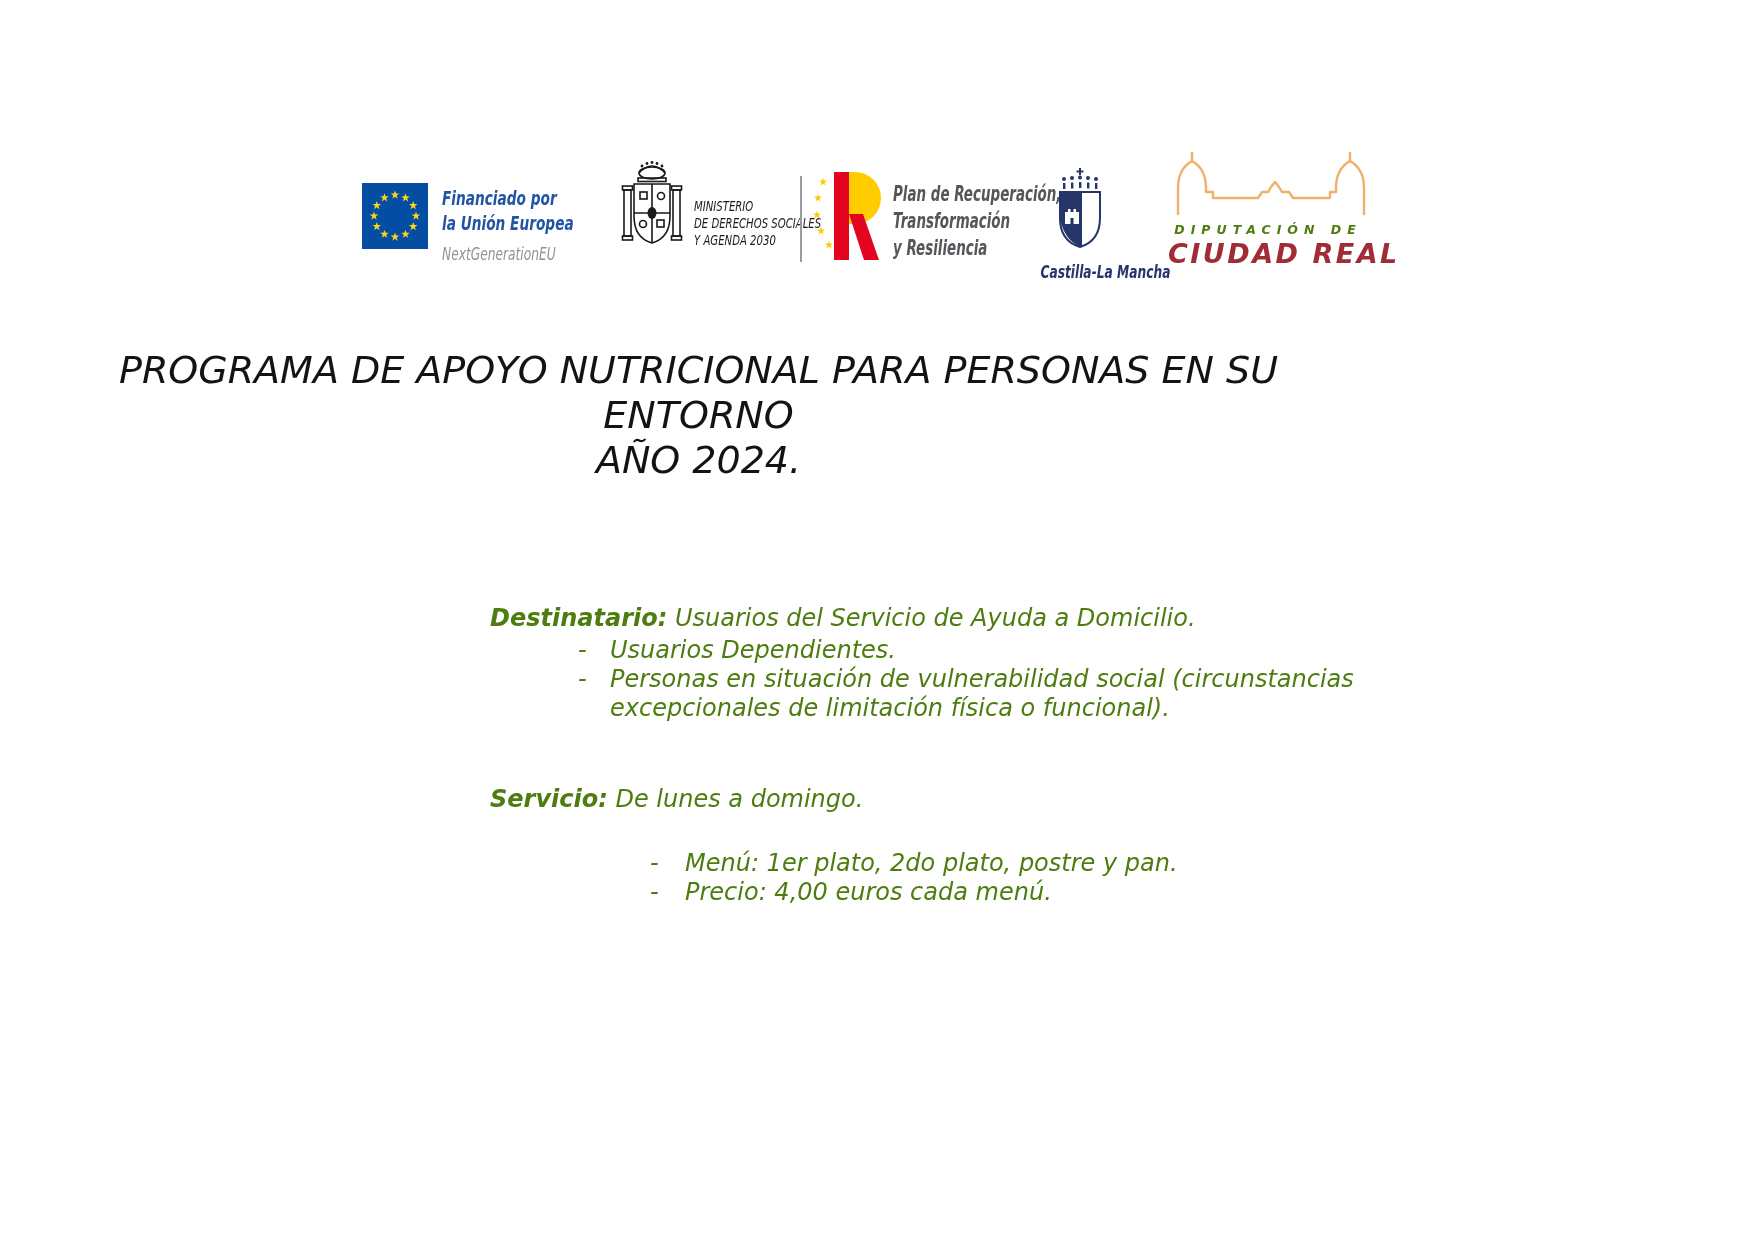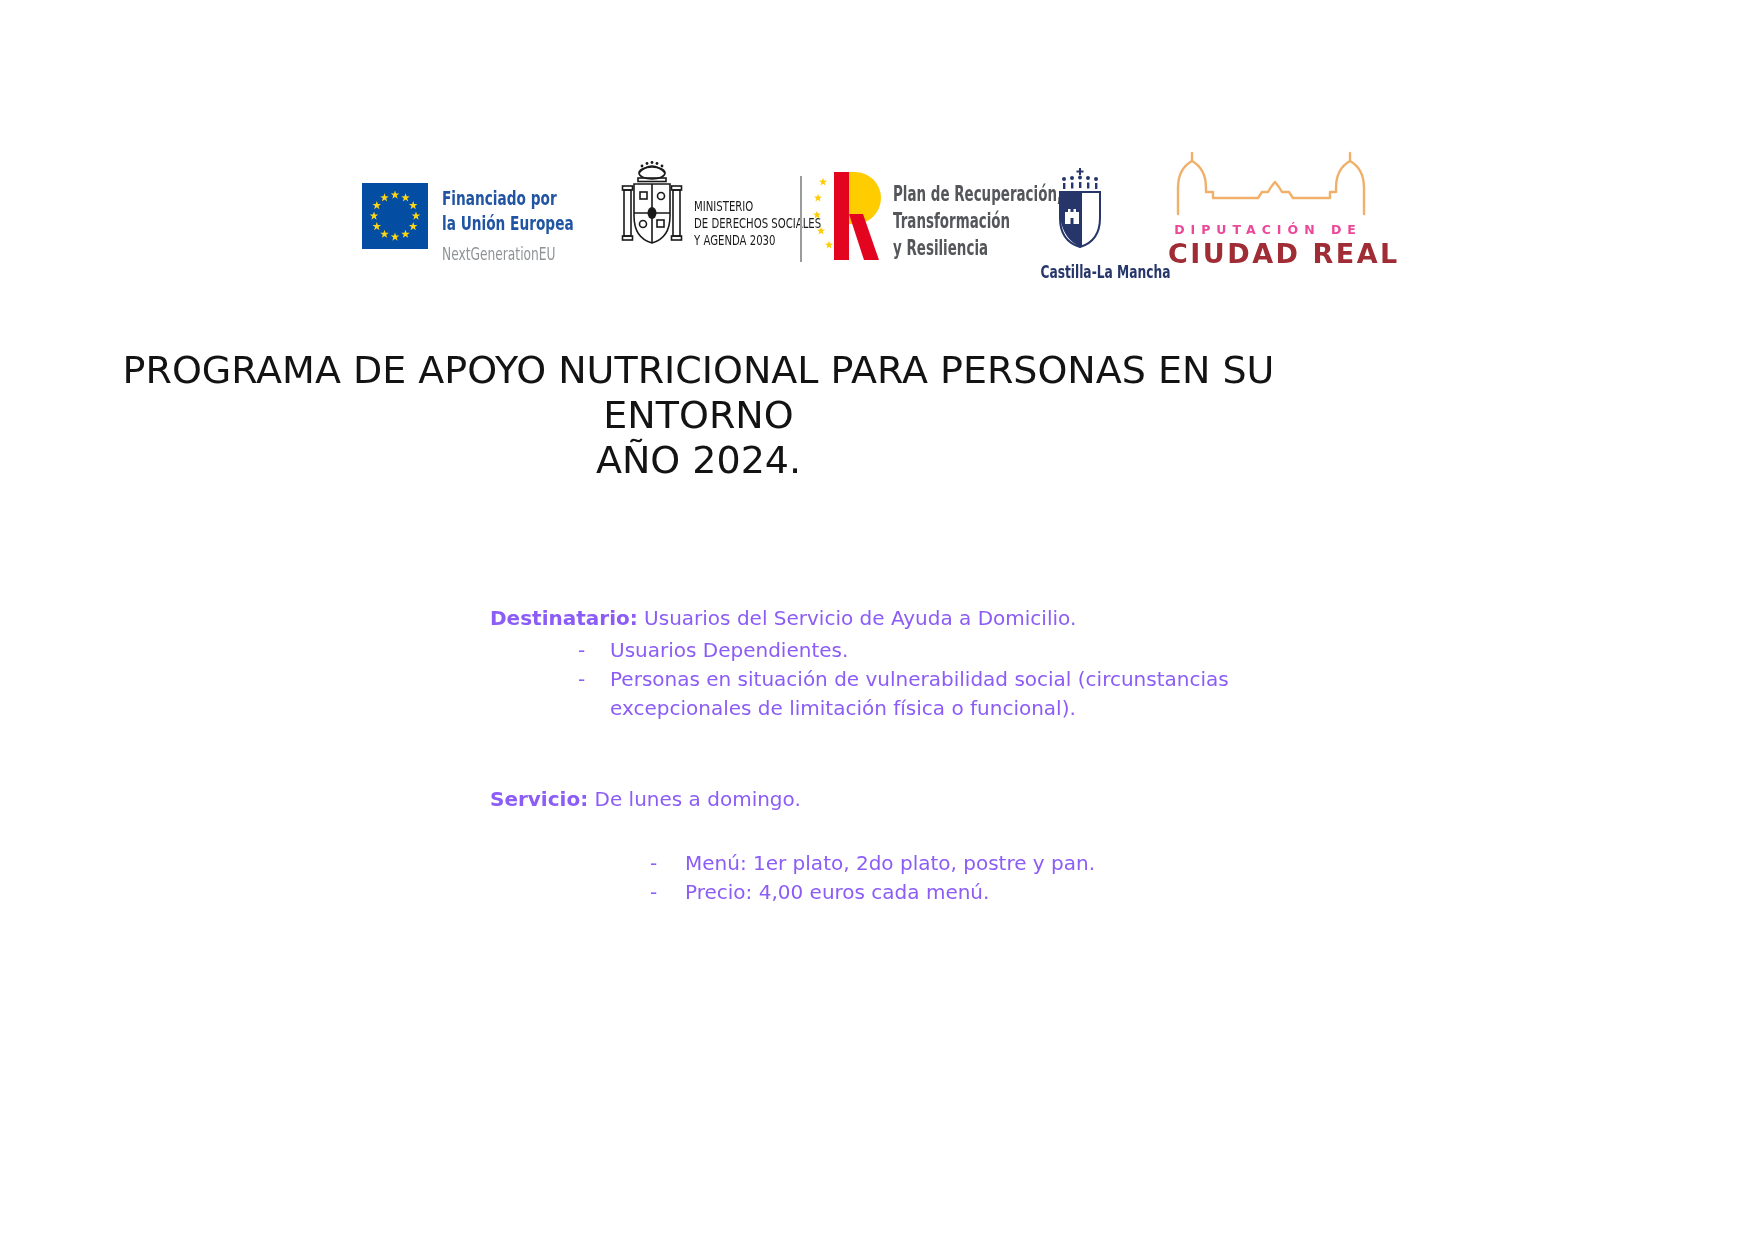--- a/index.html
+++ b/index.html
@@ -1,17 +1,17 @@
 <!DOCTYPE html>
 <html><head>
 <meta charset="utf-8">
 <style>
   html,body{margin:0;padding:0;background:#ffffff;}
   .page{position:relative;width:1397px;height:1241px;background:#ffffff;
-        font-family:"DejaVu Sans",sans-serif;color:#1a1a1a;overflow:hidden;}
+        font-family:"DejaVu Sans",sans-serif;color:#1a1a1a;overflow:hidden;font-style:italic;}
 
   
   .logo{position:absolute;}
   .eu-flag{left:362px;top:183px;}
   .eu-text{left:442px;top:186px;transform:scaleX(0.72);transform-origin:0 0;white-space:nowrap;}
   .eu-text .l{font-size:19px;font-weight:bold;line-height:25px;}
   .eu-text .ngeu{font-size:17px;font-weight:normal;margin-top:8px;line-height:20px;}
 
   .min-coat{left:620px;top:156px;}
   .min-text{left:694px;top:198px;transform:scaleX(0.75);transform-origin:0 0;white-space:nowrap;
@@ -32,21 +32,21 @@
   .dip-line1{left:1168px;top:222px;width:200px;text-align:center;
              font-size:12.5px;font-weight:600;letter-spacing:6px;white-space:nowrap;}
   .dip-line2{left:1168px;top:238px;width:200px;text-align:left;
              font-size:27px;font-weight:600;letter-spacing:2.5px;white-space:nowrap;}
 
   
   .title{position:absolute;left:0;right:0;top:348px;text-align:center;
          font-size:38px;line-height:45px;color:#131313;}
 
   
-  .section{position:absolute;font-size:20px;line-height:29px;color:#8b5cf6;}
+  .section{position:absolute;font-size:24px;line-height:29px;color:#4d7c0f;}
   .sec-destinatario{left:490px;top:604px;width:880px;}
   .sec-servicio{left:490px;top:785px;width:880px;}
   .lbl{font-weight:bold;}
   .bullets{margin-left:88px;margin-top:3px;}
   .sec-servicio .bullets{margin-left:160px;margin-top:35px;}
   .bullet-row{display:flex;align-items:flex-start;}
   .bullet-row .dash{flex:0 0 32px;}
   .sec-servicio .bullet-row .dash{flex:0 0 35px;}
   .bullet-row .btext{flex:1 1 auto;max-width:800px;}
 </style>
@@ -161,21 +161,21 @@
     <rect x="18.5" y="52" width="3" height="6" fill="#26366b"></rect>
   </svg>
   <div class="logo clm-label" style="color: rgb(38, 54, 107);">Castilla-La Mancha</div>
 
   <svg class="logo dip-building" width="198" height="66" viewBox="0 0 198 66">
     <g fill="none" stroke-width="2.4" stroke-linecap="round" stroke-linejoin="round" stroke="#f0b06a">
       <path d="M6,64 V38 C6,25 11,16 20,11 C29,16 34,25 34,38 V42 H41 V48 H86 L90,42 H96 L99,37 L103,32 L107,37 L110,42 H117 L121,48 H158 V42 H164 V38 C164,25 169,16 178,11 C187,16 192,25 192,38 V64"></path>
       <path d="M20,11 V3 M178,11 V3"></path>
     </g>
   </svg>
-  <div class="logo dip-line1" style="color: #ec4899;">DIPUTACIÓN DE</div>
+  <div class="logo dip-line1" style="color: #4d7c0f;">DIPUTACIÓN DE</div>
   <div class="logo dip-line2" style="color: rgb(160, 44, 53);">CIUDAD REAL</div>
 
   <div class="title">
     <div>PROGRAMA DE APOYO NUTRICIONAL PARA PERSONAS EN SU</div>
     <div>ENTORNO</div>
     <div>AÑO 2024.</div>
   </div>
 
   <div class="section sec-destinatario">
     <div class="intro-row">

